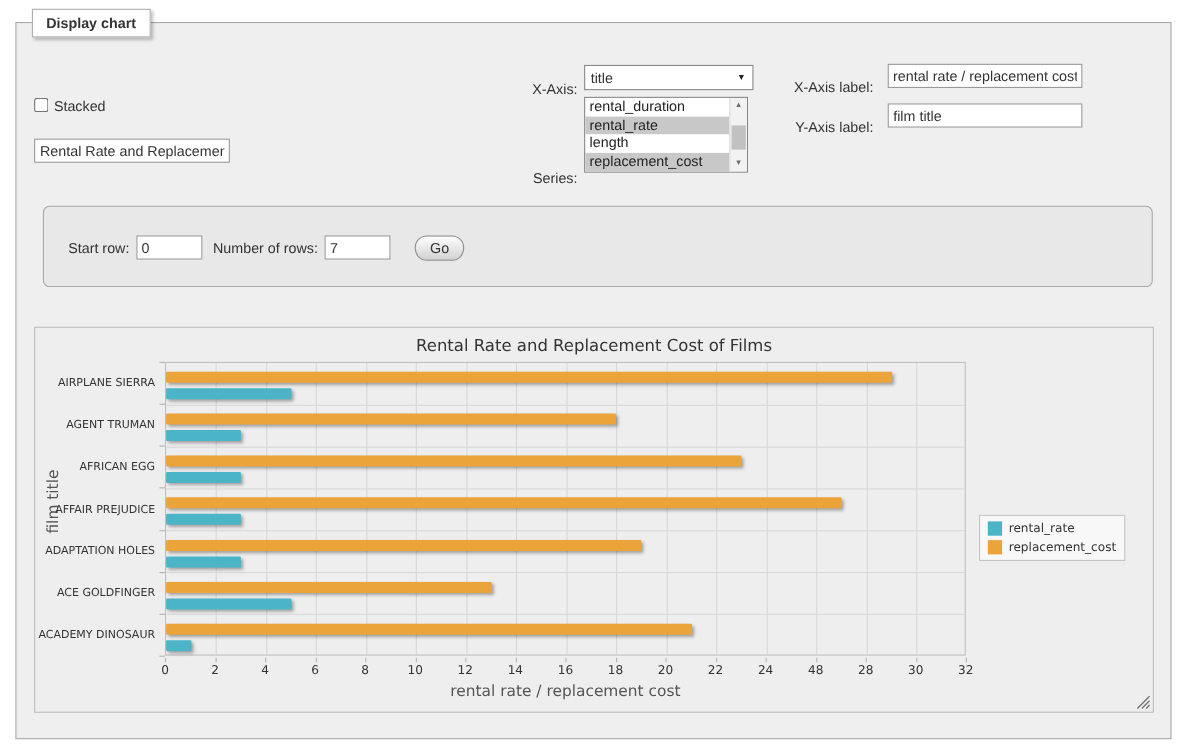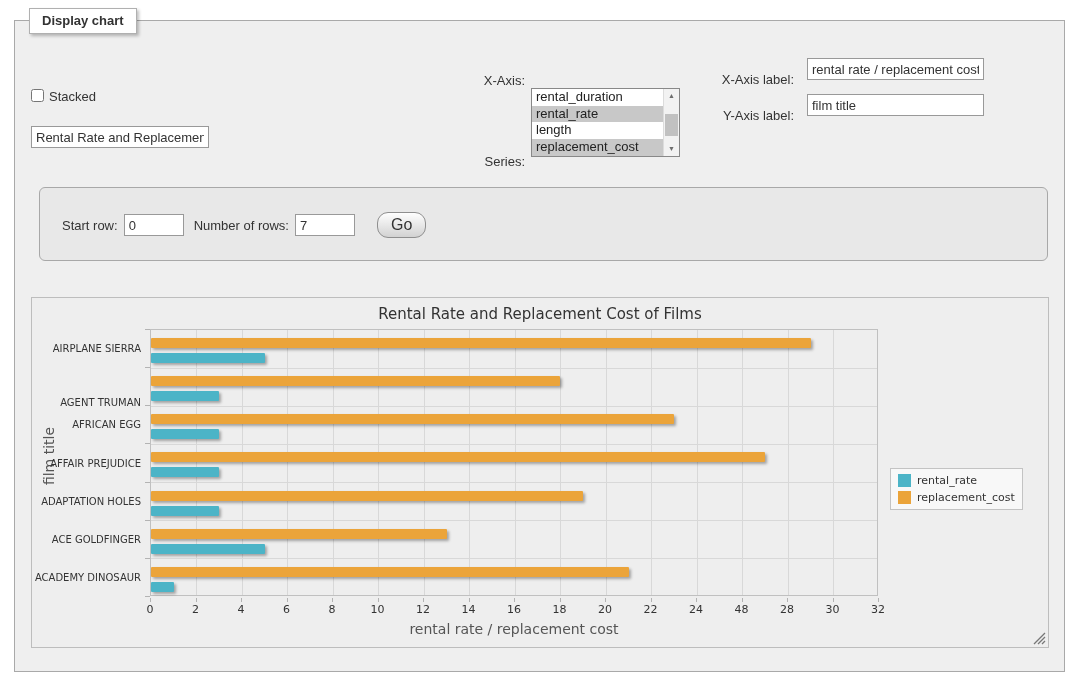--- a/index.html
+++ b/index.html
@@ -59,21 +59,21 @@
   .rows-box {
     position:absolute; left:24px; top:166px; width:1009px; height:74px;
     background:#e8e8e8; border:1px solid #a8a8a8; border-radius:6px;
   }
   .rows-inner { position:absolute; left:22px; top:22px; height:30px; display:flex; align-items:center; }
   .rows-inner .fl { margin-right:6px; }
   .rows-inner input { width:60px; height:22px; margin-right:10px; }
   .go-btn {
     margin-left:12px; border:1px solid #8f8f8f; border-radius:11px;
     background:linear-gradient(#fefefe,#d2d2d2); padding:3px 13px;
-    font-family:"Liberation Sans", sans-serif; font-size:16px; color:#333; cursor:pointer;
+    font-family:"Liberation Sans", sans-serif; font-size:13px; color:#333; cursor:pointer;
   }
   
   .chart-box {
     position:absolute; left:16px; top:276px; width:1018px; height:351px;
     background:#eeeeee; border:1px solid #bdbdbd;
     font-family:"DejaVu Sans", sans-serif;
   }
   .chart-title { position:absolute; top:7px; left:0; width:100%; text-align:center; font-size:15px; color:#333; }
   .plot-area { position:absolute; left:118px; top:31px; width:728px; height:267px; border:1px solid #c0c0c0; }
   .grid-v { position:absolute; top:0; bottom:0; width:1px; background:#d8d8d8; }
@@ -101,20 +101,26 @@
 
 
   <label class="stacked-row">
     <input type="checkbox" style="">
     <span>Stacked</span>
   </label>
 
   <input type="text" class="title-field" value="Rental Rate and Replacement Cost of Films" style="">
 
   <div class="form-label lbl-xaxis">X-Axis:</div>
+  <div class="select-wrap">
+    <select>
+      <option>title</option>
+    </select>
+    <span class="select-arrow">▼</span>
+  </div>
 
   <div class="form-label lbl-series">Series:</div>
   <div class="series-list">
     <div class="series-items">
         <div class="series-item">rental_duration</div>
         <div class="series-item" style="background: rgb(200, 200, 200);">rental_rate</div>
         <div class="series-item">length</div>
         <div class="series-item" style="background: rgb(200, 200, 200);">replacement_cost</div>
       </div>
     <div class="fake-scrollbar">
@@ -224,21 +230,21 @@
       <div class="x-tick-label" style="left: 694.5px;">48</div>
       <div class="x-tick" style="left: 755px; top: 300px;"></div>
       <div class="x-tick-label" style="left: 740px;">28</div>
       <div class="x-tick" style="left: 800.5px; top: 300px;"></div>
       <div class="x-tick-label" style="left: 785.5px;">30</div>
       <div class="x-tick" style="left: 846px; top: 300px;"></div>
       <div class="x-tick-label" style="left: 831px;">32</div>
       <div class="y-tick" style="top: 31px;"></div>
       <div class="cat-label" style="top: 45.0714px;">AIRPLANE SIERRA</div>
       <div class="y-tick" style="top: 69.1429px;"></div>
-      <div class="cat-label" style="top: 99px;">AGENT TRUMAN</div>
+      <div class="cat-label" style="top: 83px;">AGENT TRUMAN</div>
       <div class="y-tick" style="top: 107.286px;"></div>
       <div class="cat-label" style="top: 121.357px;">AFRICAN EGG</div>
       <div class="y-tick" style="top: 145.429px;"></div>
       <div class="cat-label" style="top: 159.5px;">AFFAIR PREJUDICE</div>
       <div class="y-tick" style="top: 183.571px;"></div>
       <div class="cat-label" style="top: 197.643px;">ADAPTATION HOLES</div>
       <div class="y-tick" style="top: 221.714px;"></div>
       <div class="cat-label" style="top: 235.786px;">ACE GOLDFINGER</div>
       <div class="y-tick" style="top: 259.857px;"></div>
       <div class="y-tick" style="top: 298px;"></div>

